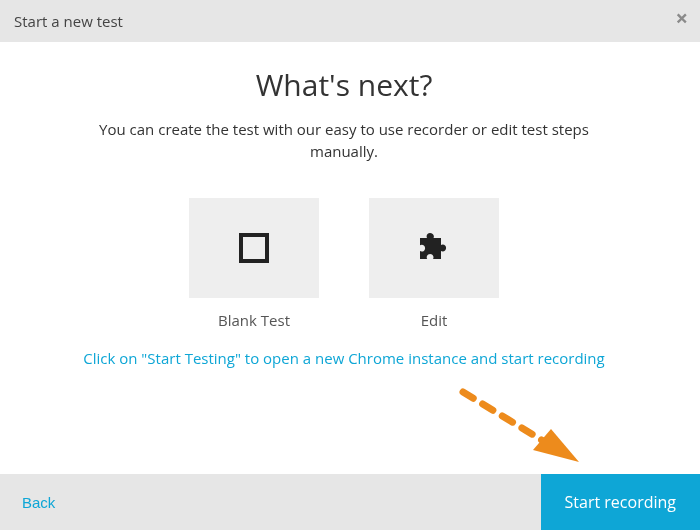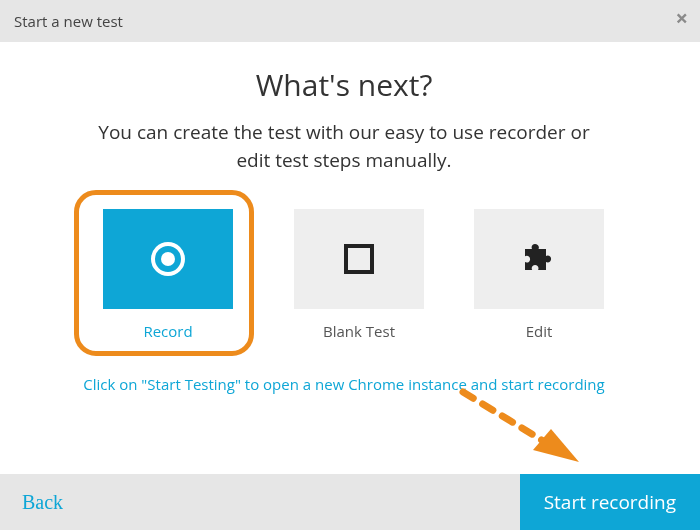--- a/index.html
+++ b/index.html
@@ -36,21 +36,21 @@
     text-align: center;
     padding: 22px 24px 0 12px;
   }
   h1.heading {
     font-size: 30px;
     font-weight: 400;
     color: #333;
     margin-bottom: 14px;
   }
   .subheading {
-    font-size: 19px;
+    font-size: 15px;
     color: #333;
     line-height: 1.45;
     max-width: 520px;
     margin: 0 auto 16px auto;
   }
   .options {
     display: flex;
     justify-content: center;
     gap: 30px;
     margin-top: 4px;
@@ -95,30 +95,30 @@
     height: 56px;
     background: #e6e6e6;
     display: flex;
     align-items: stretch;
     justify-content: space-between;
   }
   .back-btn {
     background: transparent;
     border: none;
     color: #0ea6d6;
-    font-size: 20px;
+    font-size: 15px;
     padding: 0 22px;
     cursor: pointer;
-    font-family: Liberation Serif, serif;
+    font-family: Liberation Sans, sans-serif;
   }
   .start-btn {
     background: #0ea6d6;
     border: none;
     color: #fff;
-    font-size: 19px;
+    font-size: 16px;
     padding: 0 24px;
     cursor: pointer;
     font-family: inherit;
   }
   
   .record-icon {
     width: 34px; height: 34px;
     border: 4px solid #fff;
     border-radius: 50%;
     display: flex; align-items: center; justify-content: center;
@@ -147,28 +147,20 @@
   <span>Start a new test</span>
   <span class="close">×</span>
 </div>
 
 <div class="content">
   <h1 class="heading">What's next?</h1>
   <p class="subheading">You can create the test with our easy to use recorder or edit test steps manually.</p>
 
   <div class="options">
 
-    <div class="highlight-box">
-      <div class="option">
-        <div class="tile active">
-          <span class="record-icon"></span>
-        </div>
-        <div class="option-label active">Record</div>
-      </div>
-    </div>
 
     <div class="option" style="padding-top:19px">
       <div class="tile inactive">
         <span class="square-icon"></span>
       </div>
       <div class="option-label">Blank Test</div>
     </div>
 
     <div class="option" style="padding-top:19px">
       <div class="tile inactive">

